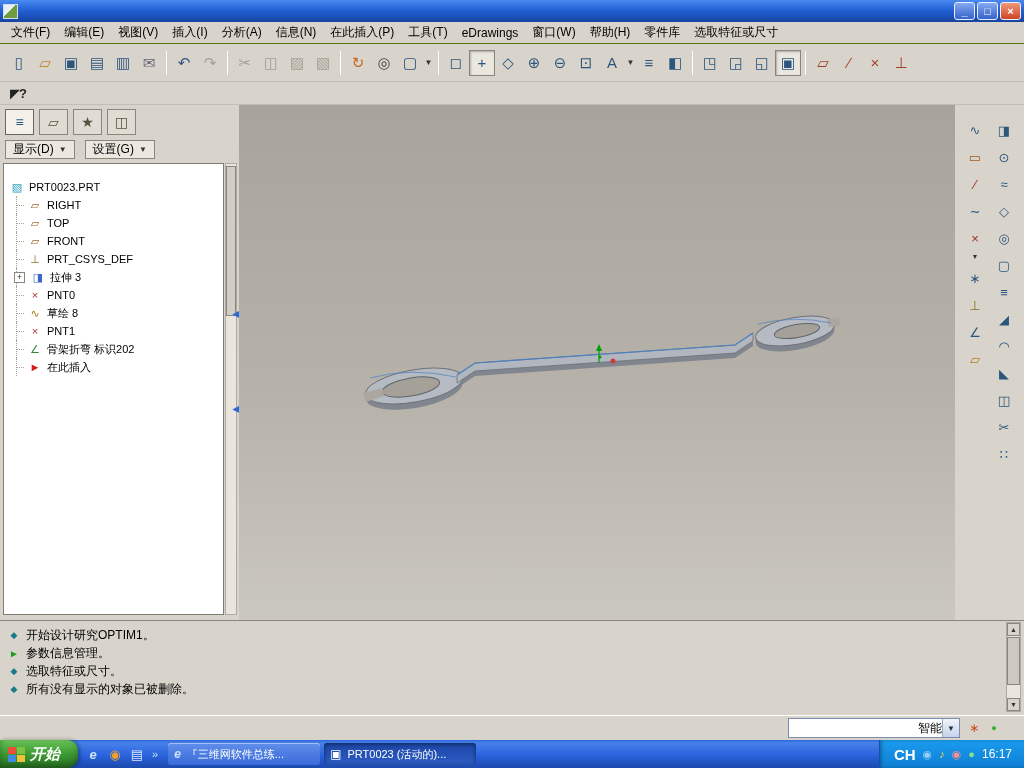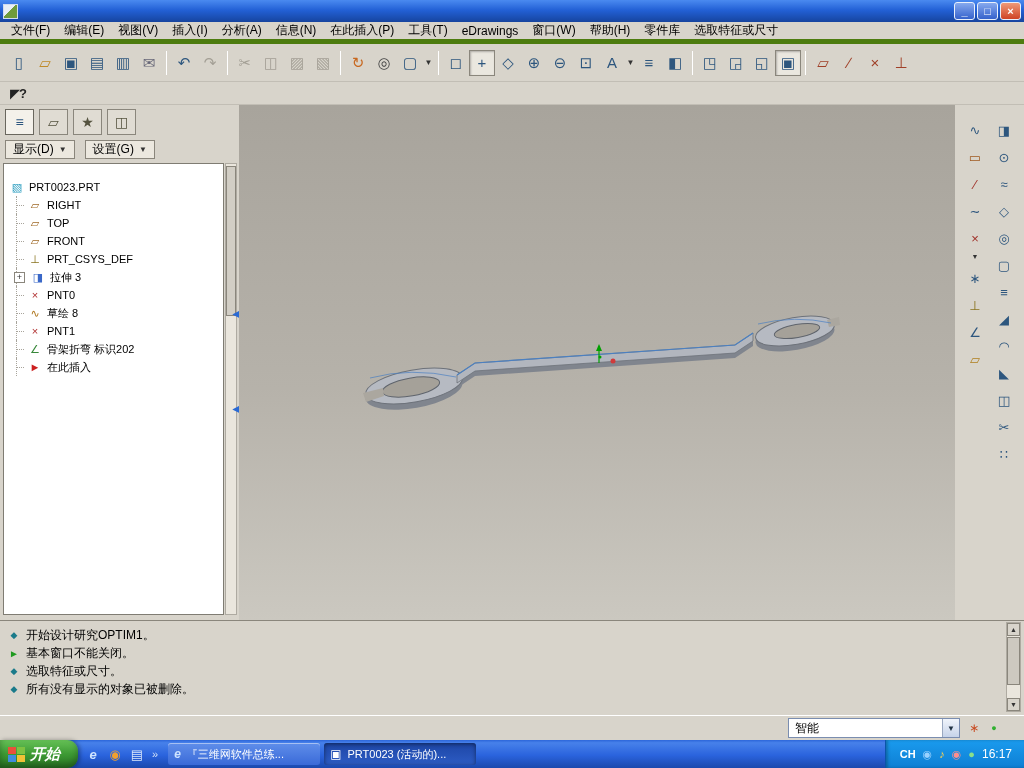--- a/index.html
+++ b/index.html
@@ -22,21 +22,21 @@
   .win-btns { margin-left: auto; display: flex; gap: 2px; }
   .win-btn { width: 21px; height: 18px; border: 1px solid #e9f0fb; border-radius: 3px;
     display: flex; align-items: center; justify-content: center;
     color: #fff; font-size: 11px; font-weight: bold;
     background: linear-gradient(180deg,#86a9ee 0%,#3562cc 100%); }
   .win-btn.close { background: linear-gradient(180deg,#f09a78 0%,#cf4426 100%); }
 
   
   .menubar { position: absolute; left: 0; top: 22px; width: 1024px; height: 22px;
     display: flex; align-items: center; padding-left: 4px;
-    background: #d8d4cb; border-bottom: 5px solid #4d7c0f; }
+    background: #d8d4cb; border-bottom: 1px solid #4d7c0f; }
   .menu-item { padding: 3px 7px; white-space: nowrap; }
 
   
   .toolbar { position: absolute; left: 0; top: 44px; width: 1024px; height: 38px;
     display: flex; align-items: center; padding: 0 6px;
     background: #d8d4cb; border-bottom: 1px solid #c2beb5; }
   .tbi { width: 26px; height: 26px; display: flex; align-items: center; justify-content: center;
     font-size: 15px; color: #2d567e; border: 1px solid transparent; }
   .tbi.dis { color: #a39f95; }
   .tbi.pressed { background: #eae7df; border: 1px solid #8a867c;
@@ -112,21 +112,21 @@
   .scroll-btn.up { top: 0; }
   .scroll-btn.down { bottom: 0; }
   .msg-thumb { position: absolute; left: 0; top: 14px; width: 13px; height: 48px;
     background: #cdc9c0; border: 1px solid #8a867c; }
 
   
   .statusbar { position: absolute; left: 0; top: 715px; width: 1024px; height: 25px;
     background: #d8d4cb; border-top: 1px solid #fff; }
   .filter-box { position: absolute; left: 788px; top: 2px; width: 172px; height: 20px;
     background: #fff; border: 1px solid #7a8db0; display: flex; align-items: center; }
-  .filter-value { flex: 1; padding-left: 6px; }
+  .filter-value { flex: 1; padding-left: 6px; text-align: right; }
   .filter-dd { width: 17px; height: 100%; border-left: 1px solid #9aa8c0;
     background: linear-gradient(180deg,#f0f4fb,#c6d3e9);
     display: flex; align-items: center; justify-content: center; font-size: 8px; color: #234; }
   .status-ic { position: absolute; top: 4px; width: 16px; height: 16px;
     display: flex; align-items: center; justify-content: center; font-size: 12px; }
 
   
   .taskbar { position: absolute; left: 0; top: 740px; width: 1024px; height: 28px;
     background: linear-gradient(180deg,#2c66da 0%,#4781ea 10%,#2a63dd 55%,#1b49ad 100%);
     display: flex; align-items: center; color: #fff; }
@@ -149,21 +149,21 @@
     box-shadow: inset 0 1px 0 rgba(255,255,255,.45);
     display: flex; align-items: center; gap: 6px;
     font-size: 11px; color: #fff; white-space: nowrap; overflow: hidden; }
   .task-btn.pressed { background: linear-gradient(180deg,#1d46a6 0%,#2d5cc4 100%);
     box-shadow: inset 0 1px 4px rgba(0,0,0,.5); }
   .task-ic { font-size: 12px; }
   .tray { margin-left: auto; height: 28px; display: flex; align-items: center; gap: 7px;
     padding: 0 12px 0 14px; border-left: 1px solid #0a55a8;
     background: linear-gradient(180deg,#1a9bee 0%,#0e7fd4 100%);
     box-shadow: inset 2px 0 3px rgba(0,0,0,.25); }
-  .tray-lang { font-size: 11px; font-weight: bold; color: #fff; }
+  .tray-lang { font-size: 15px; font-weight: bold; color: #fff; }
   .tray-ic { font-size: 11px; }
   .tray-time { font-size: 12px; color: #fff; }
 
   
   [data-name="open-icon"] { color: #c08a28; }
   [data-name="email-icon"] { color: #667; }
   [data-name="regenerate-icon"] { color: #c86820; }
   [data-name="find-icon"] { color: #454545; }
   [data-name="datum-plane-display-icon"],
   [data-name="datum-axis-display-icon"],
@@ -406,21 +406,21 @@
   </div>
 </div>
 
 <div class="msg-area" data-name="message-area">
   <div class="msg-line" data-name="message-line">
     <span class="msg-bullet" data-name="info-bullet-icon">◆</span>
     <span data-name="message-text">开始设计研究OPTIM1。</span>
   </div>
   <div class="msg-line" data-name="message-line">
     <span class="msg-bullet prompt" data-name="prompt-bullet-icon">►</span>
-    <span data-name="message-text">基本窗口不能关闭。</span>
+    <span data-name="message-text">参数信息管理。</span>
   </div>
   <div class="msg-line" data-name="message-line">
     <span class="msg-bullet" data-name="info-bullet-icon">◆</span>
     <span data-name="message-text">选取特征或尺寸。</span>
   </div>
   <div class="msg-line" data-name="message-line">
     <span class="msg-bullet" data-name="info-bullet-icon">◆</span>
     <span data-name="message-text">所有没有显示的对象已被删除。</span>
   </div>
 </div>

